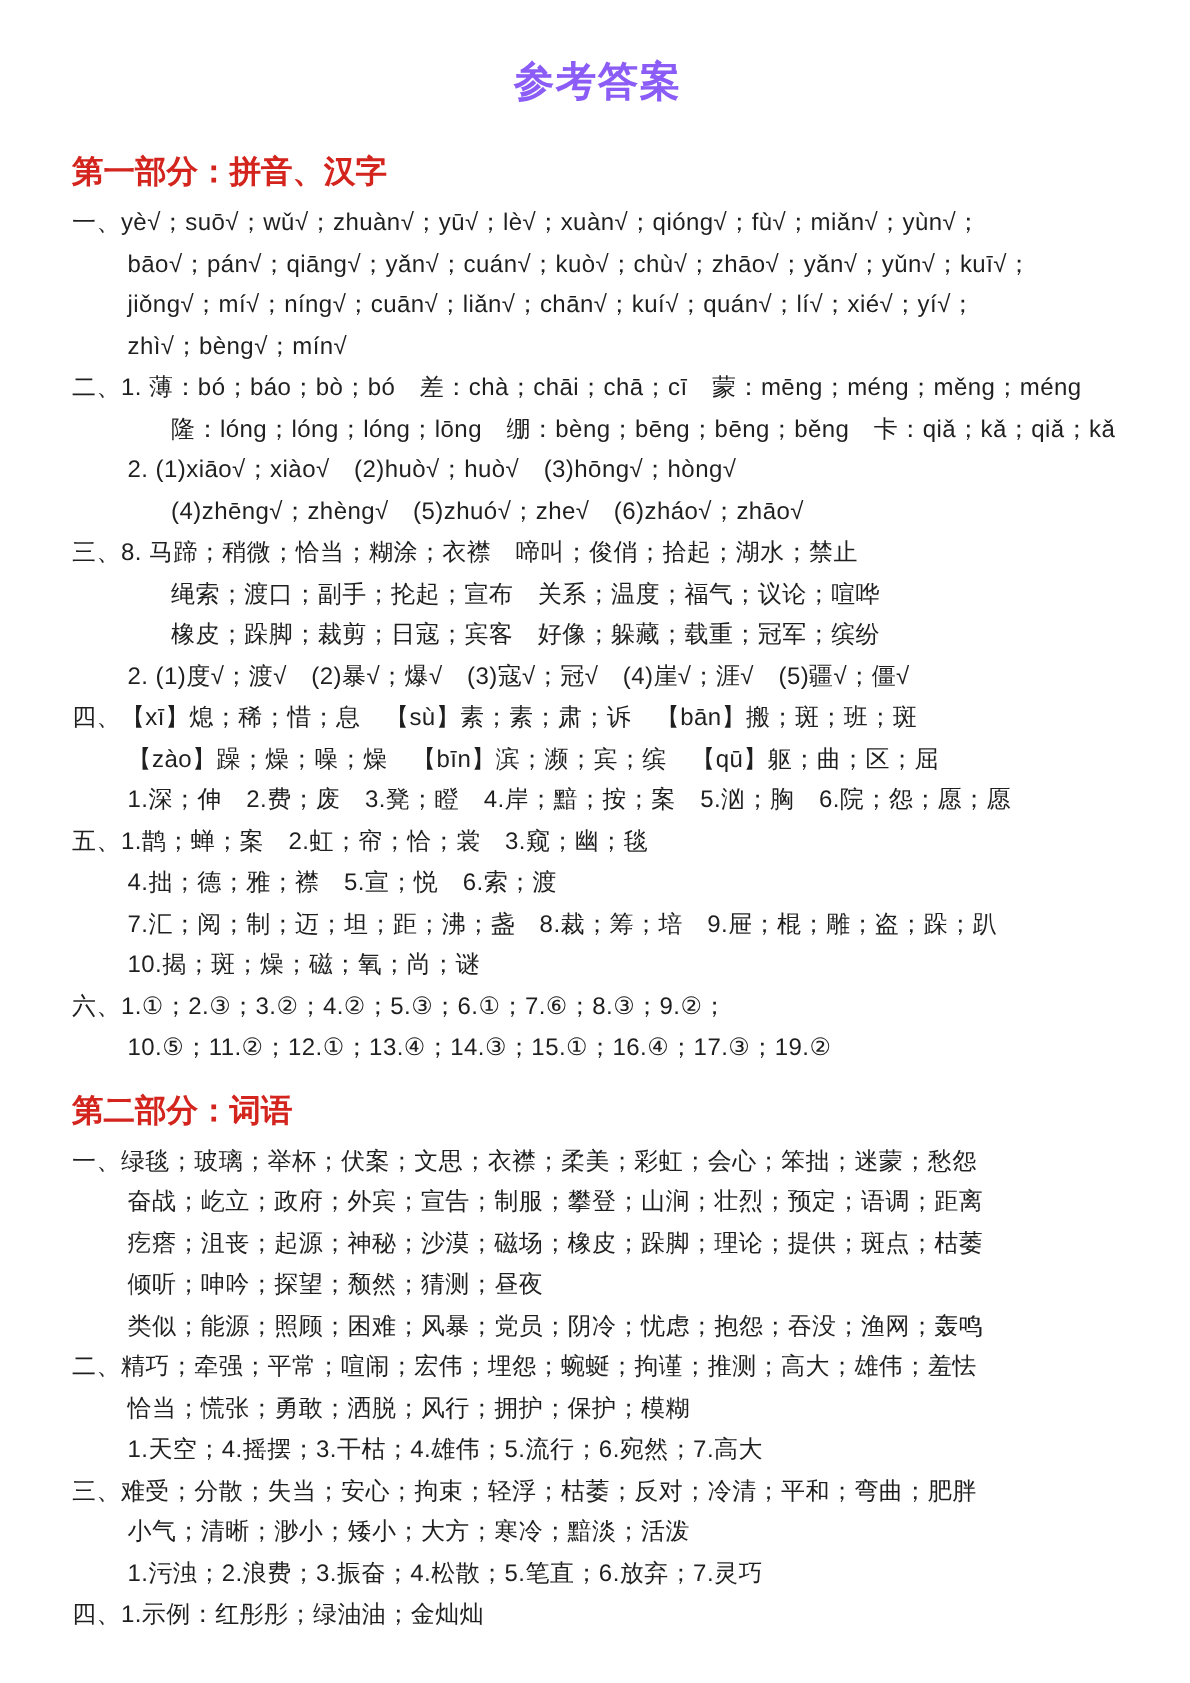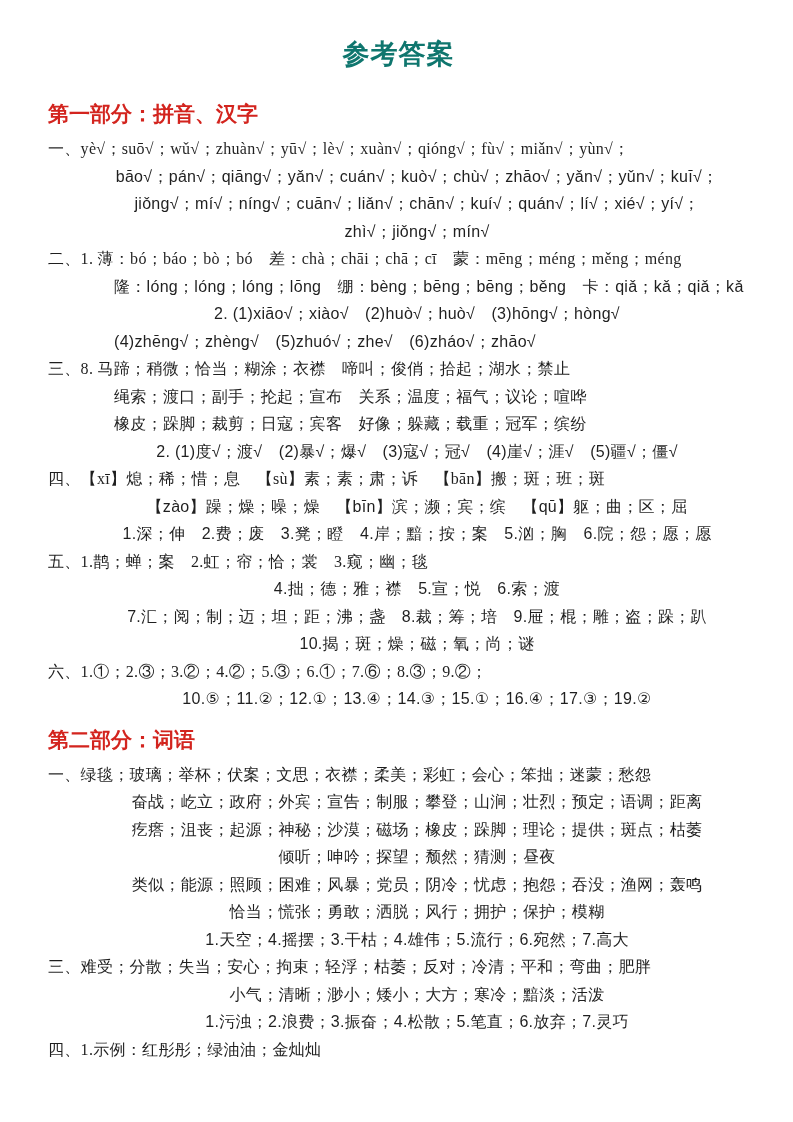--- a/index.html
+++ b/index.html
@@ -10,55 +10,55 @@
     width: 793px;
     height: 1122px;
     background: var(--page-bg);
     padding: 36px 44px 0 48px;
     overflow: hidden;
   }
   .doc-title {
     text-align: center;
     font-size: 27px;
     font-weight: bold;
-    color: #0f766e;
+    color: #8b5cf6;
     letter-spacing: 1px;
     margin-bottom: 28px;
   }
   .section-heading {
     color: var(--heading-color);
     font-size: 21px;
     font-weight: bold;
     margin: 13px 0 7px 0;
   }
   .section-lines { }
   .line {
     font-size: 16px;
     line-height: 27.5px;
     color: var(--body-color);
     white-space: pre-wrap;
     letter-spacing: 0.3px;
   }
-  .indent-0 { padding-left: 0; font-family: Liberation Serif, serif; }
-  .indent-1 { padding-left: 37px; text-align: center; }
+  .indent-0 { padding-left: 0; }
+  .indent-1 { padding-left: 37px; }
   .indent-2 { padding-left: 66px; }
 </style>
 </head>
 <body>
 
 <div class="page">
   <h1 class="doc-title">参考答案</h1>
   <div id="sections">
   <section>
     <h2 class="section-heading">第一部分：拼音、汉字</h2>
     <div class="section-lines">
           <div class="line indent-0">一、yè√；suō√；wǔ√；zhuàn√；yū√；lè√；xuàn√；qióng√；fù√；miǎn√；yùn√；</div>
           <div class="line indent-1">bāo√；pán√；qiāng√；yǎn√；cuán√；kuò√；chù√；zhāo√；yǎn√；yǔn√；kuī√；</div>
           <div class="line indent-1">jiǒng√；mí√；níng√；cuān√；liǎn√；chān√；kuí√；quán√；lí√；xié√；yí√；</div>
-          <div class="line indent-1">zhì√；jiǒng√；mín√</div>
+          <div class="line indent-1">zhì√；bèng√；mín√</div>
           <div class="line indent-0">二、1. 薄：bó；báo；bò；bó　差：chà；chāi；chā；cī　蒙：mēng；méng；měng；méng</div>
           <div class="line indent-2">隆：lóng；lóng；lóng；lōng　绷：bèng；bēng；bēng；běng　卡：qiǎ；kǎ；qiǎ；kǎ</div>
           <div class="line indent-1">2. (1)xiāo√；xiào√　(2)huò√；huò√　(3)hōng√；hòng√</div>
           <div class="line indent-2">(4)zhēng√；zhèng√　(5)zhuó√；zhe√　(6)zháo√；zhāo√</div>
           <div class="line indent-0">三、8. 马蹄；稍微；恰当；糊涂；衣襟　啼叫；俊俏；拾起；湖水；禁止</div>
           <div class="line indent-2">绳索；渡口；副手；抡起；宣布　关系；温度；福气；议论；喧哗</div>
           <div class="line indent-2">橡皮；跺脚；裁剪；日寇；宾客　好像；躲藏；载重；冠军；缤纷</div>
           <div class="line indent-1">2. (1)度√；渡√　(2)暴√；爆√　(3)寇√；冠√　(4)崖√；涯√　(5)疆√；僵√</div>
           <div class="line indent-0">四、【xī】熄；稀；惜；息　【sù】素；素；肃；诉　【bān】搬；斑；班；斑</div>
           <div class="line indent-1">【zào】躁；燥；噪；燥　【bīn】滨；濒；宾；缤　【qū】躯；曲；区；屈</div>
@@ -73,20 +73,21 @@
   </section>
 
   <section>
     <h2 class="section-heading">第二部分：词语</h2>
     <div class="section-lines">
           <div class="line indent-0">一、绿毯；玻璃；举杯；伏案；文思；衣襟；柔美；彩虹；会心；笨拙；迷蒙；愁怨</div>
           <div class="line indent-1">奋战；屹立；政府；外宾；宣告；制服；攀登；山涧；壮烈；预定；语调；距离</div>
           <div class="line indent-1">疙瘩；沮丧；起源；神秘；沙漠；磁场；橡皮；跺脚；理论；提供；斑点；枯萎</div>
           <div class="line indent-1">倾听；呻吟；探望；颓然；猜测；昼夜</div>
           <div class="line indent-1">类似；能源；照顾；困难；风暴；党员；阴冷；忧虑；抱怨；吞没；渔网；轰鸣</div>
+          <div class="line indent-0">二、精巧；牵强；平常；喧闹；宏伟；埋怨；蜿蜒；拘谨；推测；高大；雄伟；羞怯</div>
           <div class="line indent-1">恰当；慌张；勇敢；洒脱；风行；拥护；保护；模糊</div>
           <div class="line indent-1">1.天空；4.摇摆；3.干枯；4.雄伟；5.流行；6.宛然；7.高大</div>
           <div class="line indent-0">三、难受；分散；失当；安心；拘束；轻浮；枯萎；反对；冷清；平和；弯曲；肥胖</div>
           <div class="line indent-1">小气；清晰；渺小；矮小；大方；寒冷；黯淡；活泼</div>
           <div class="line indent-1">1.污浊；2.浪费；3.振奋；4.松散；5.笔直；6.放弃；7.灵巧</div>
           <div class="line indent-0">四、1.示例：红彤彤；绿油油；金灿灿</div>
         </div>
   </section>
 </div>
 </div>

